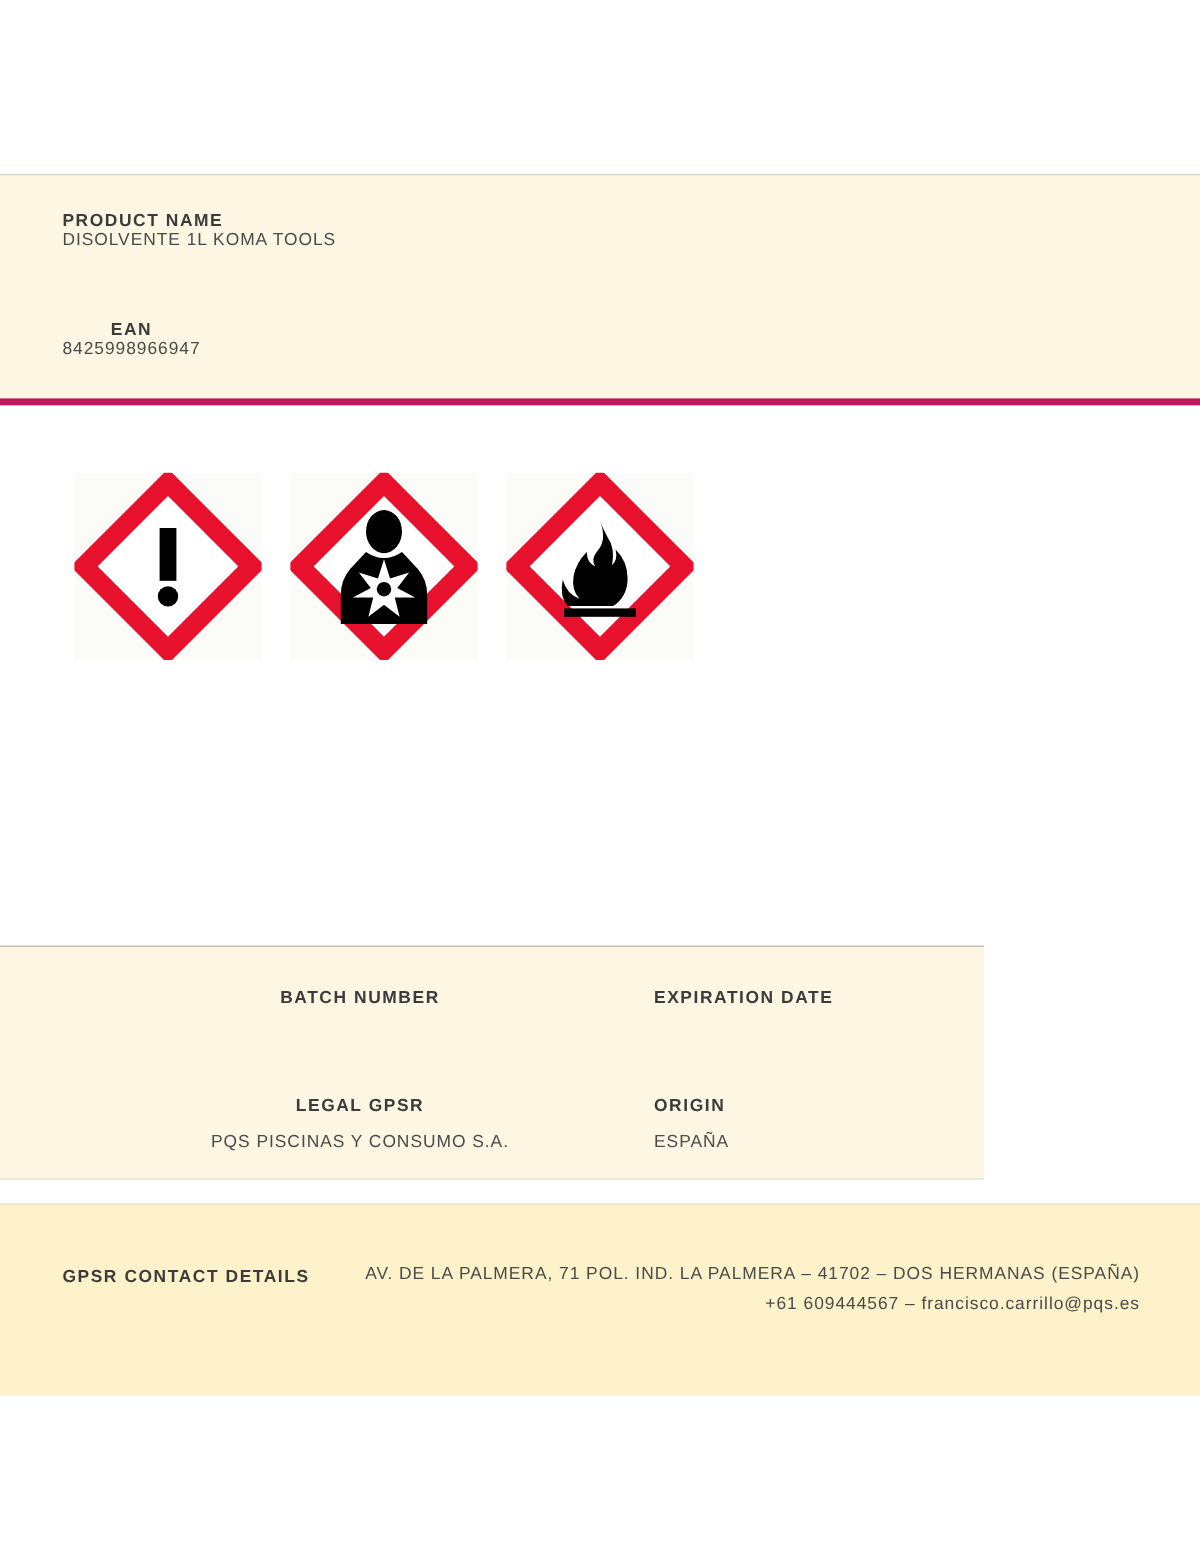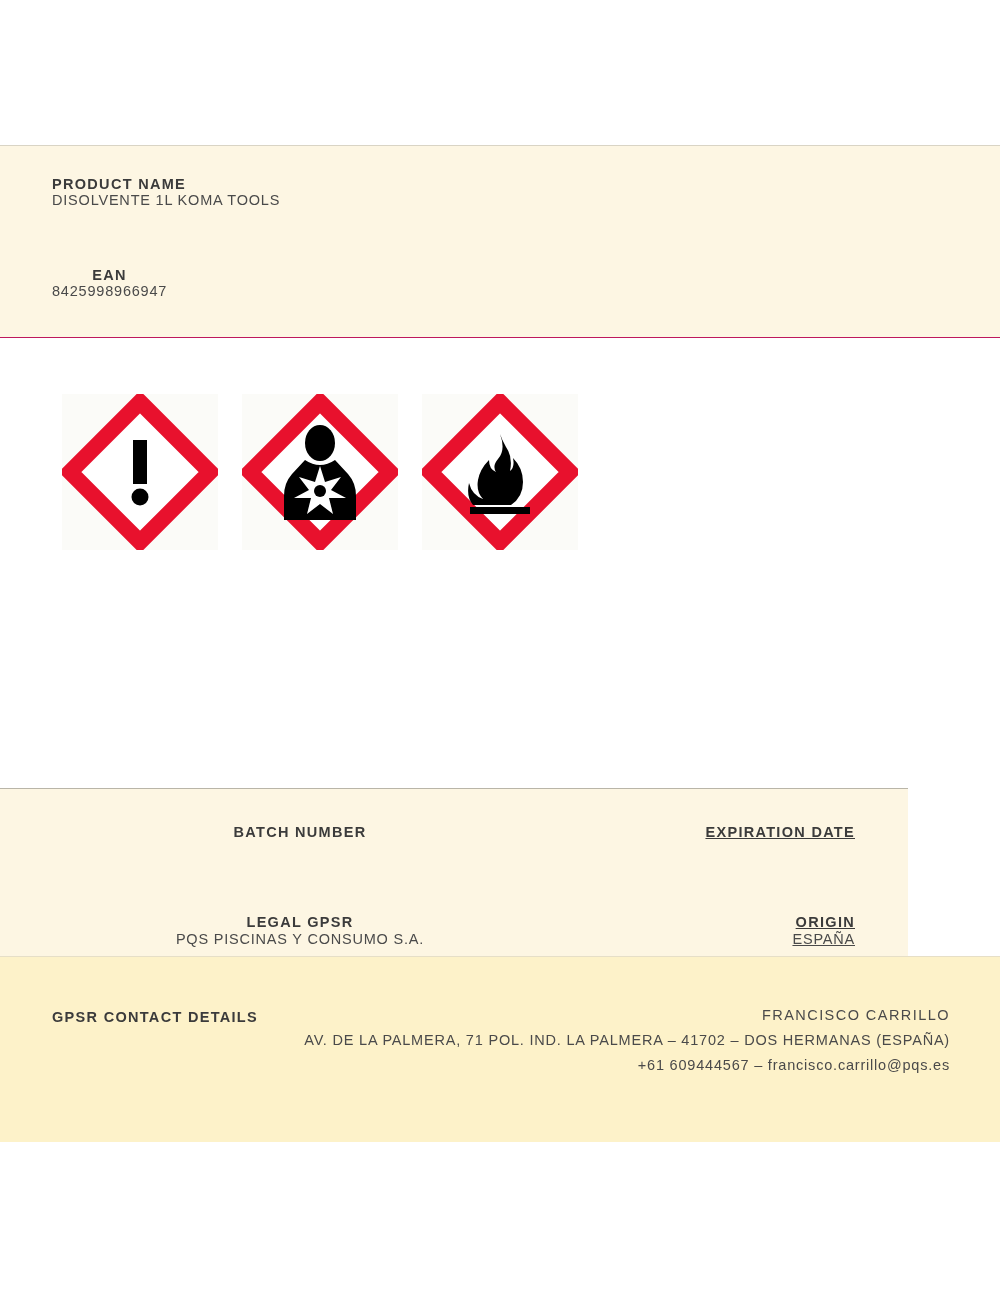--- a/index.html
+++ b/index.html
@@ -19,21 +19,21 @@
 
   
   .band-top {
     position: absolute;
     left: 0;
     top: 145px;
     width: 1000px;
     height: 193px;
     background: #fdf6e3;
     border-top: 1px solid #d9d4c5;
-    border-bottom: 1px solid #be185d;
+    border-bottom: 6px solid #be185d;
   }
   .band-top .field {
     position: absolute;
     left: 52px;
   }
   .field-label {
     font-size: 14.5px;
     font-weight: bold;
     letter-spacing: 0.09em;
     color: #3b3b3b;
@@ -71,21 +71,21 @@
     background: #fbfbf8;
     position: relative;
   }
   .picto svg { display: block; }
 
   
   .band-mid {
     position: absolute;
     left: 0;
     top: 788px;
-    width: 908px;
+    width: 820px;
     height: 195px;
     background: #fdf6e3;
     border-top: 1px solid #b9b5a8;
     border-bottom: 1px solid #e6dfc8;
   }
   .mid-grid {
     position: absolute;
     left: 0;
     top: 0;
     width: 100%;
@@ -96,40 +96,40 @@
     text-align: center;
   }
   .cell .c-label {
     font-size: 14.5px;
     font-weight: bold;
     letter-spacing: 0.09em;
     color: #3b3b3b;
     white-space: nowrap;
   }
   .cell .c-value {
-    margin-top: 1px;
+    margin-top: 14px;
     font-size: 14.5px;
     letter-spacing: 0.055em;
     color: #4a4a4a;
     white-space: nowrap;
   }
   #c-batch { left: 150px; top: 35px; width: 300px; }
   #c-exp   { left: 545px; top: 35px; width: 310px; }
   #c-legal { left: 150px; top: 125px; width: 300px; }
   #c-origin{ left: 545px; top: 125px; width: 310px; }
   #c-origin .c-label, #c-origin .c-value,
-  #c-exp .c-label { text-align: right; text-decoration: underline; }
+  #c-exp .c-label { text-align: left; }
 
   
   .band-bottom {
     position: absolute;
     left: 0;
-    top: 956px;
-    width: 1000px;
-    height: 186px;
+    top: 1003px;
+    width: 1000px;
+    height: 160px;
     background: #fdf2c9;
     border-top: 1px solid #e6dfc8;
   }
   .gpsr-label {
     position: absolute;
     left: 52px;
     top: 52px;
     font-size: 14.5px;
     font-weight: bold;
     letter-spacing: 0.09em;
@@ -225,19 +225,18 @@
       <div class="cell" id="c-origin">
         <div class="c-label">ORIGIN</div>
         <div class="c-value">ESPAÑA</div>
       </div>
     </div>
   </div>
 
   <div class="band-bottom">
     <div class="gpsr-label">GPSR CONTACT DETAILS</div>
     <div class="gpsr-lines">
-      <div class="l1">FRANCISCO CARRILLO</div>
       <div>AV. DE LA PALMERA, 71 POL. IND. LA PALMERA – 41702 – DOS HERMANAS (ESPAÑA)</div>
       <div>+61 609444567 – francisco.carrillo@pqs.es</div>
     </div>
   </div>
 
 </div>
 
 </body></html>

